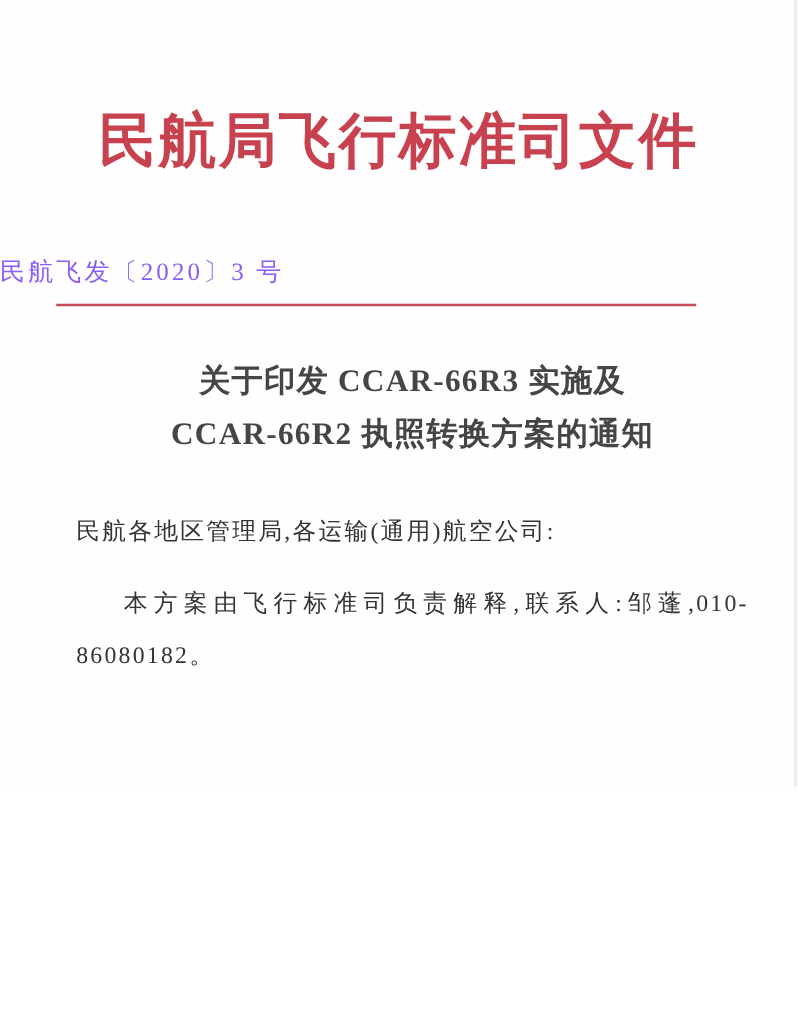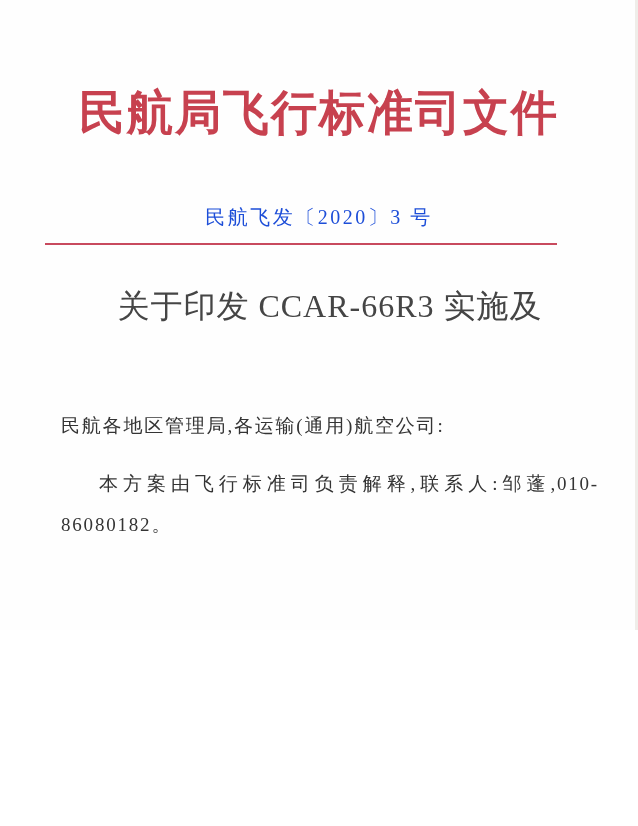--- a/index.html
+++ b/index.html
@@ -28,44 +28,44 @@
     color: #c7414f;
     white-space: nowrap;
     transform: scaleY(1.04);
   }
   
   .doc-number {
     position: absolute;
     top: 204px;
     left: 0;
     width: 100%;
-    text-align: center;
+    text-align: left;
     font-size: 20px;
     letter-spacing: 2.5px;
-    color: #1d4ed8;
+    color: #8b5cf6;
   }
   
   .red-rule {
     position: absolute;
     top: 243px;
     left: 45px;
     width: 512px;
     height: 2px;
     background: #c84a5e;
   }
   
   .doc-title {
     position: absolute;
     top: 285px;
     left: 45px;
     width: 570px;
     text-align: center;
-    font-size: 32px;
+    font-size: 25px;
     line-height: 42px;
-    font-weight: normal;
+    font-weight: bold;
     letter-spacing: 1px;
     color: #454545;
   }
   
   .body-text {
     position: absolute;
     top: 388px;
     left: 44px;
     width: 572px;
     font-size: 19px;
@@ -118,20 +118,21 @@
 <div class="page">
 
   <div class="header-title">民航局飞行标准司文件</div>
 
   <div class="doc-number">民航飞发〔2020〕3 号</div>
 
   <div class="red-rule"></div>
 
   <div class="doc-title">
     <div>关于印发 CCAR-66R3 实施及</div>
+    <div>CCAR-66R2 执照转换方案的通知</div>
   </div>
 
   <div class="body-text">
     <p class="salutation">民航各地区管理局,各运输(通用)航空公司:</p>
     <p>本方案由飞行标准司负责解释,联系人:邹蓬,010-86080182。</p>
   </div>
 
   <div class="page-number">— 1 —</div>
 
   <div class="edge-right"></div>

